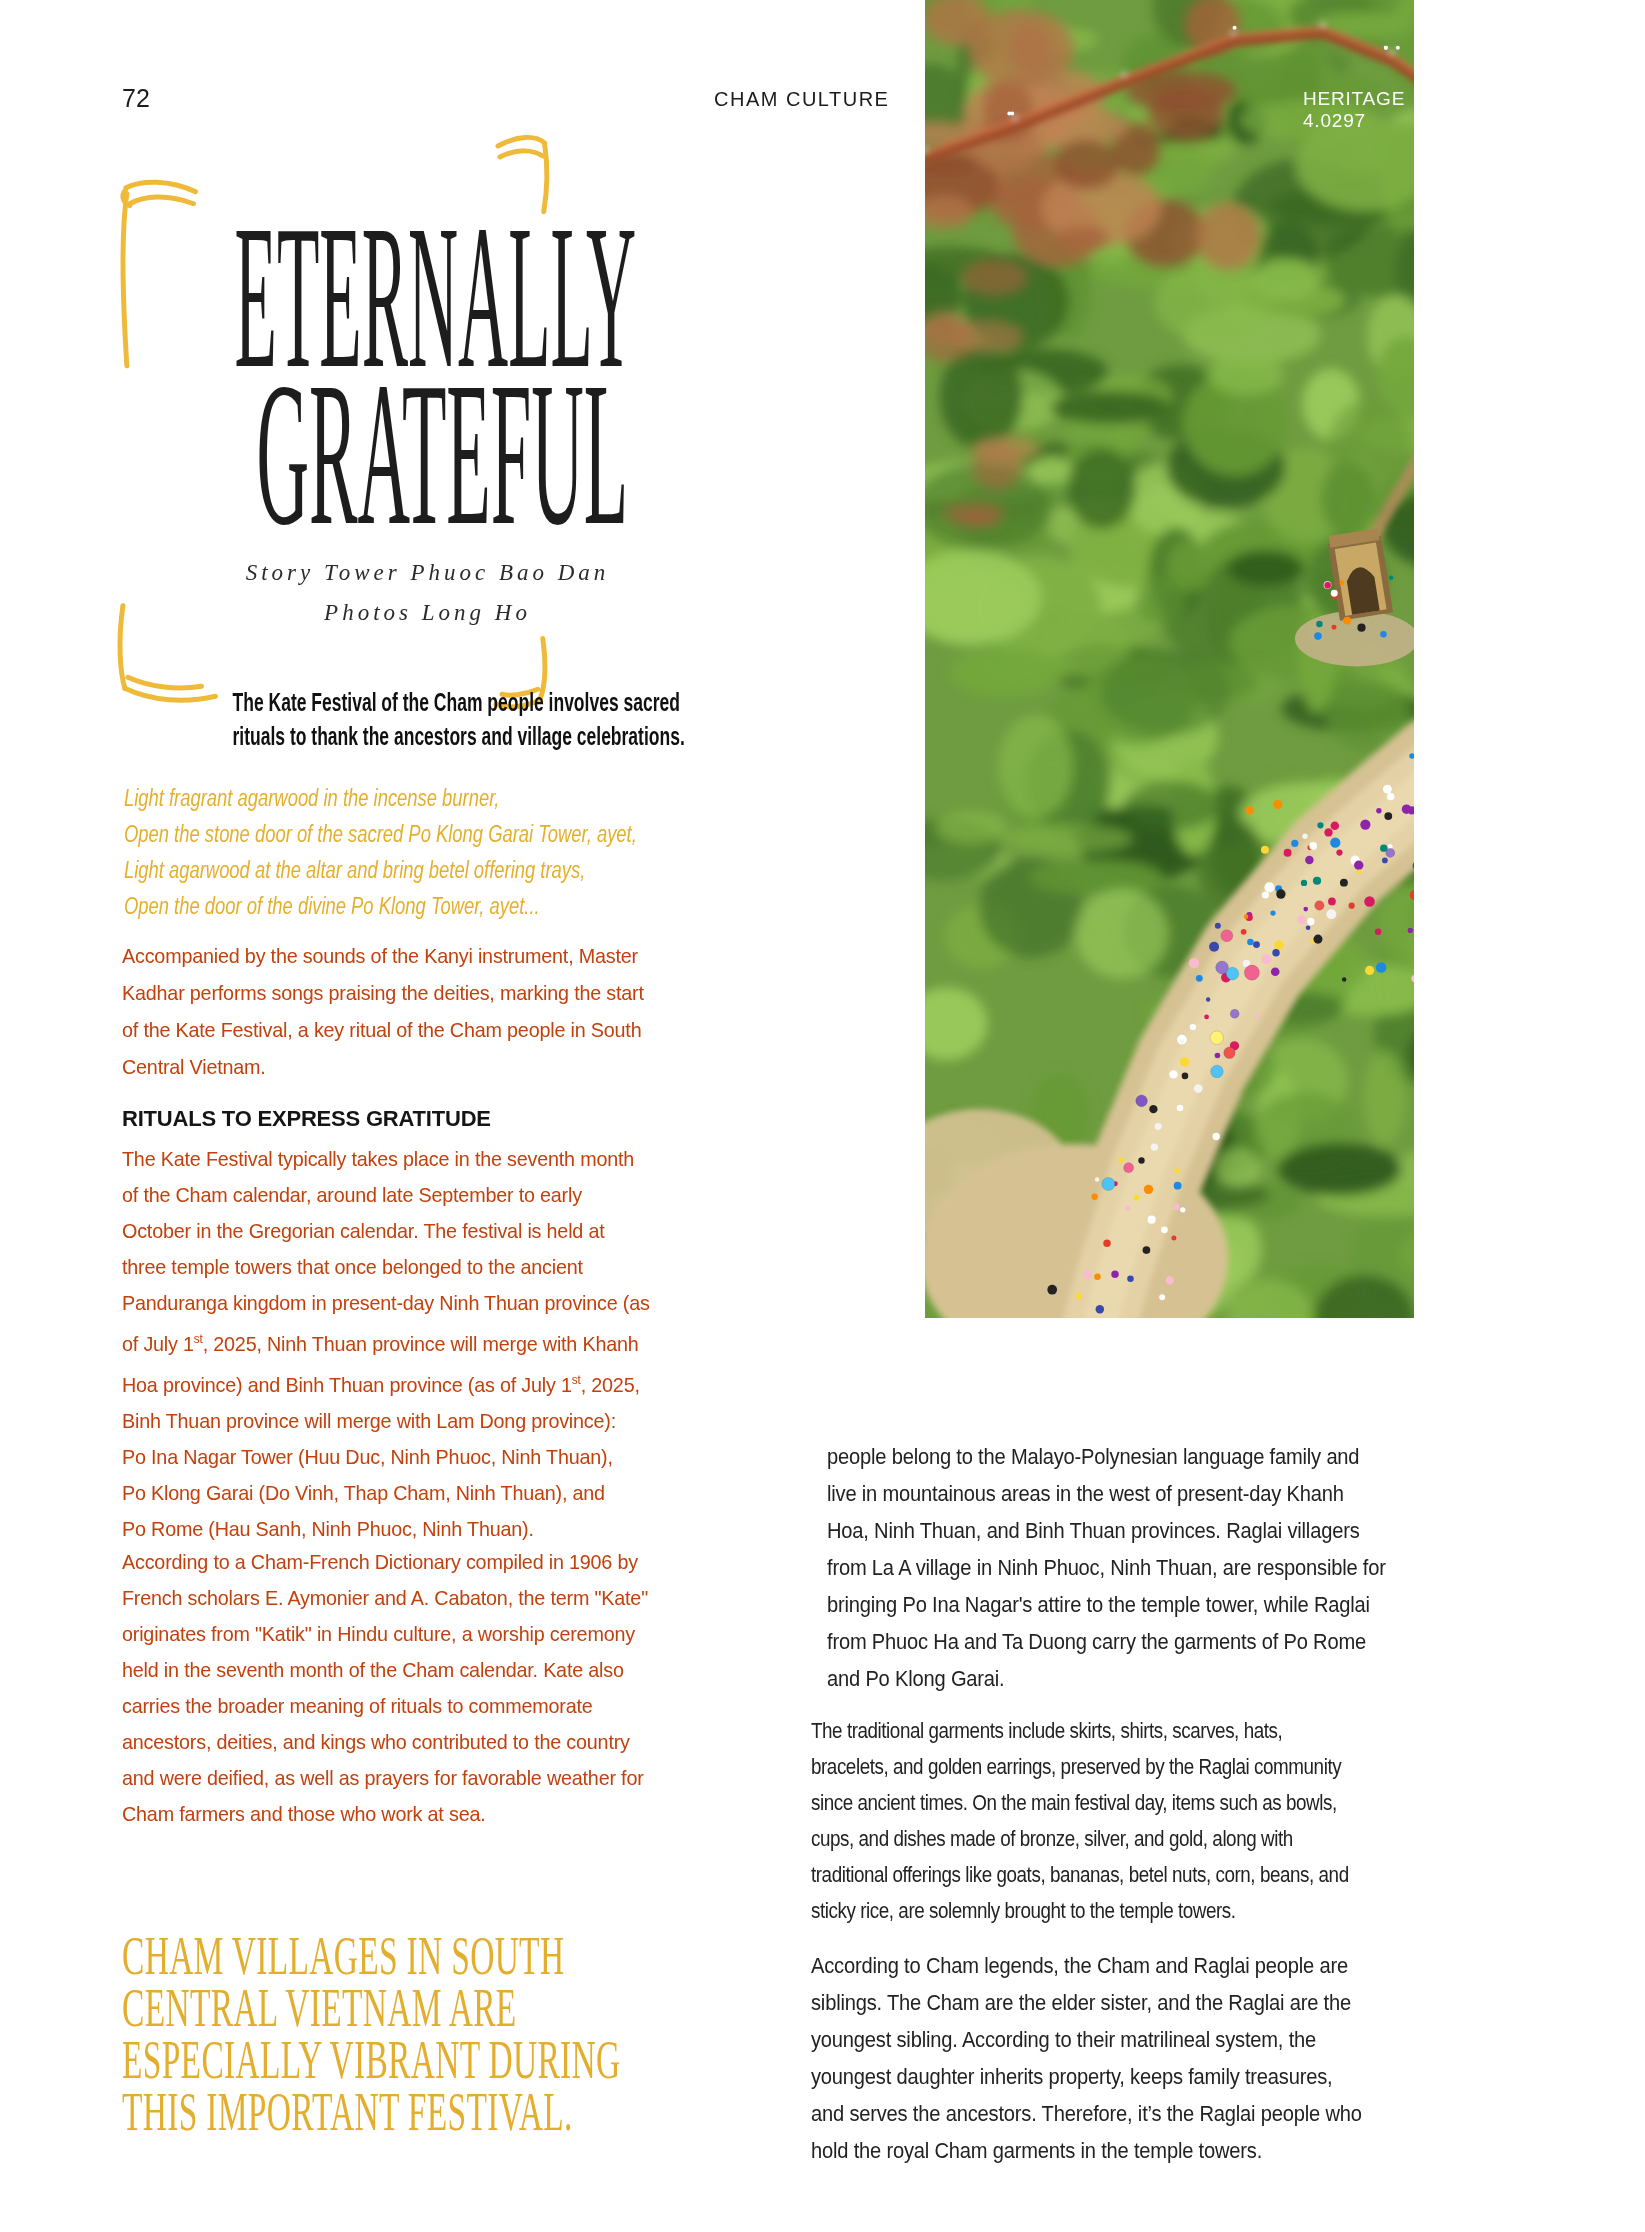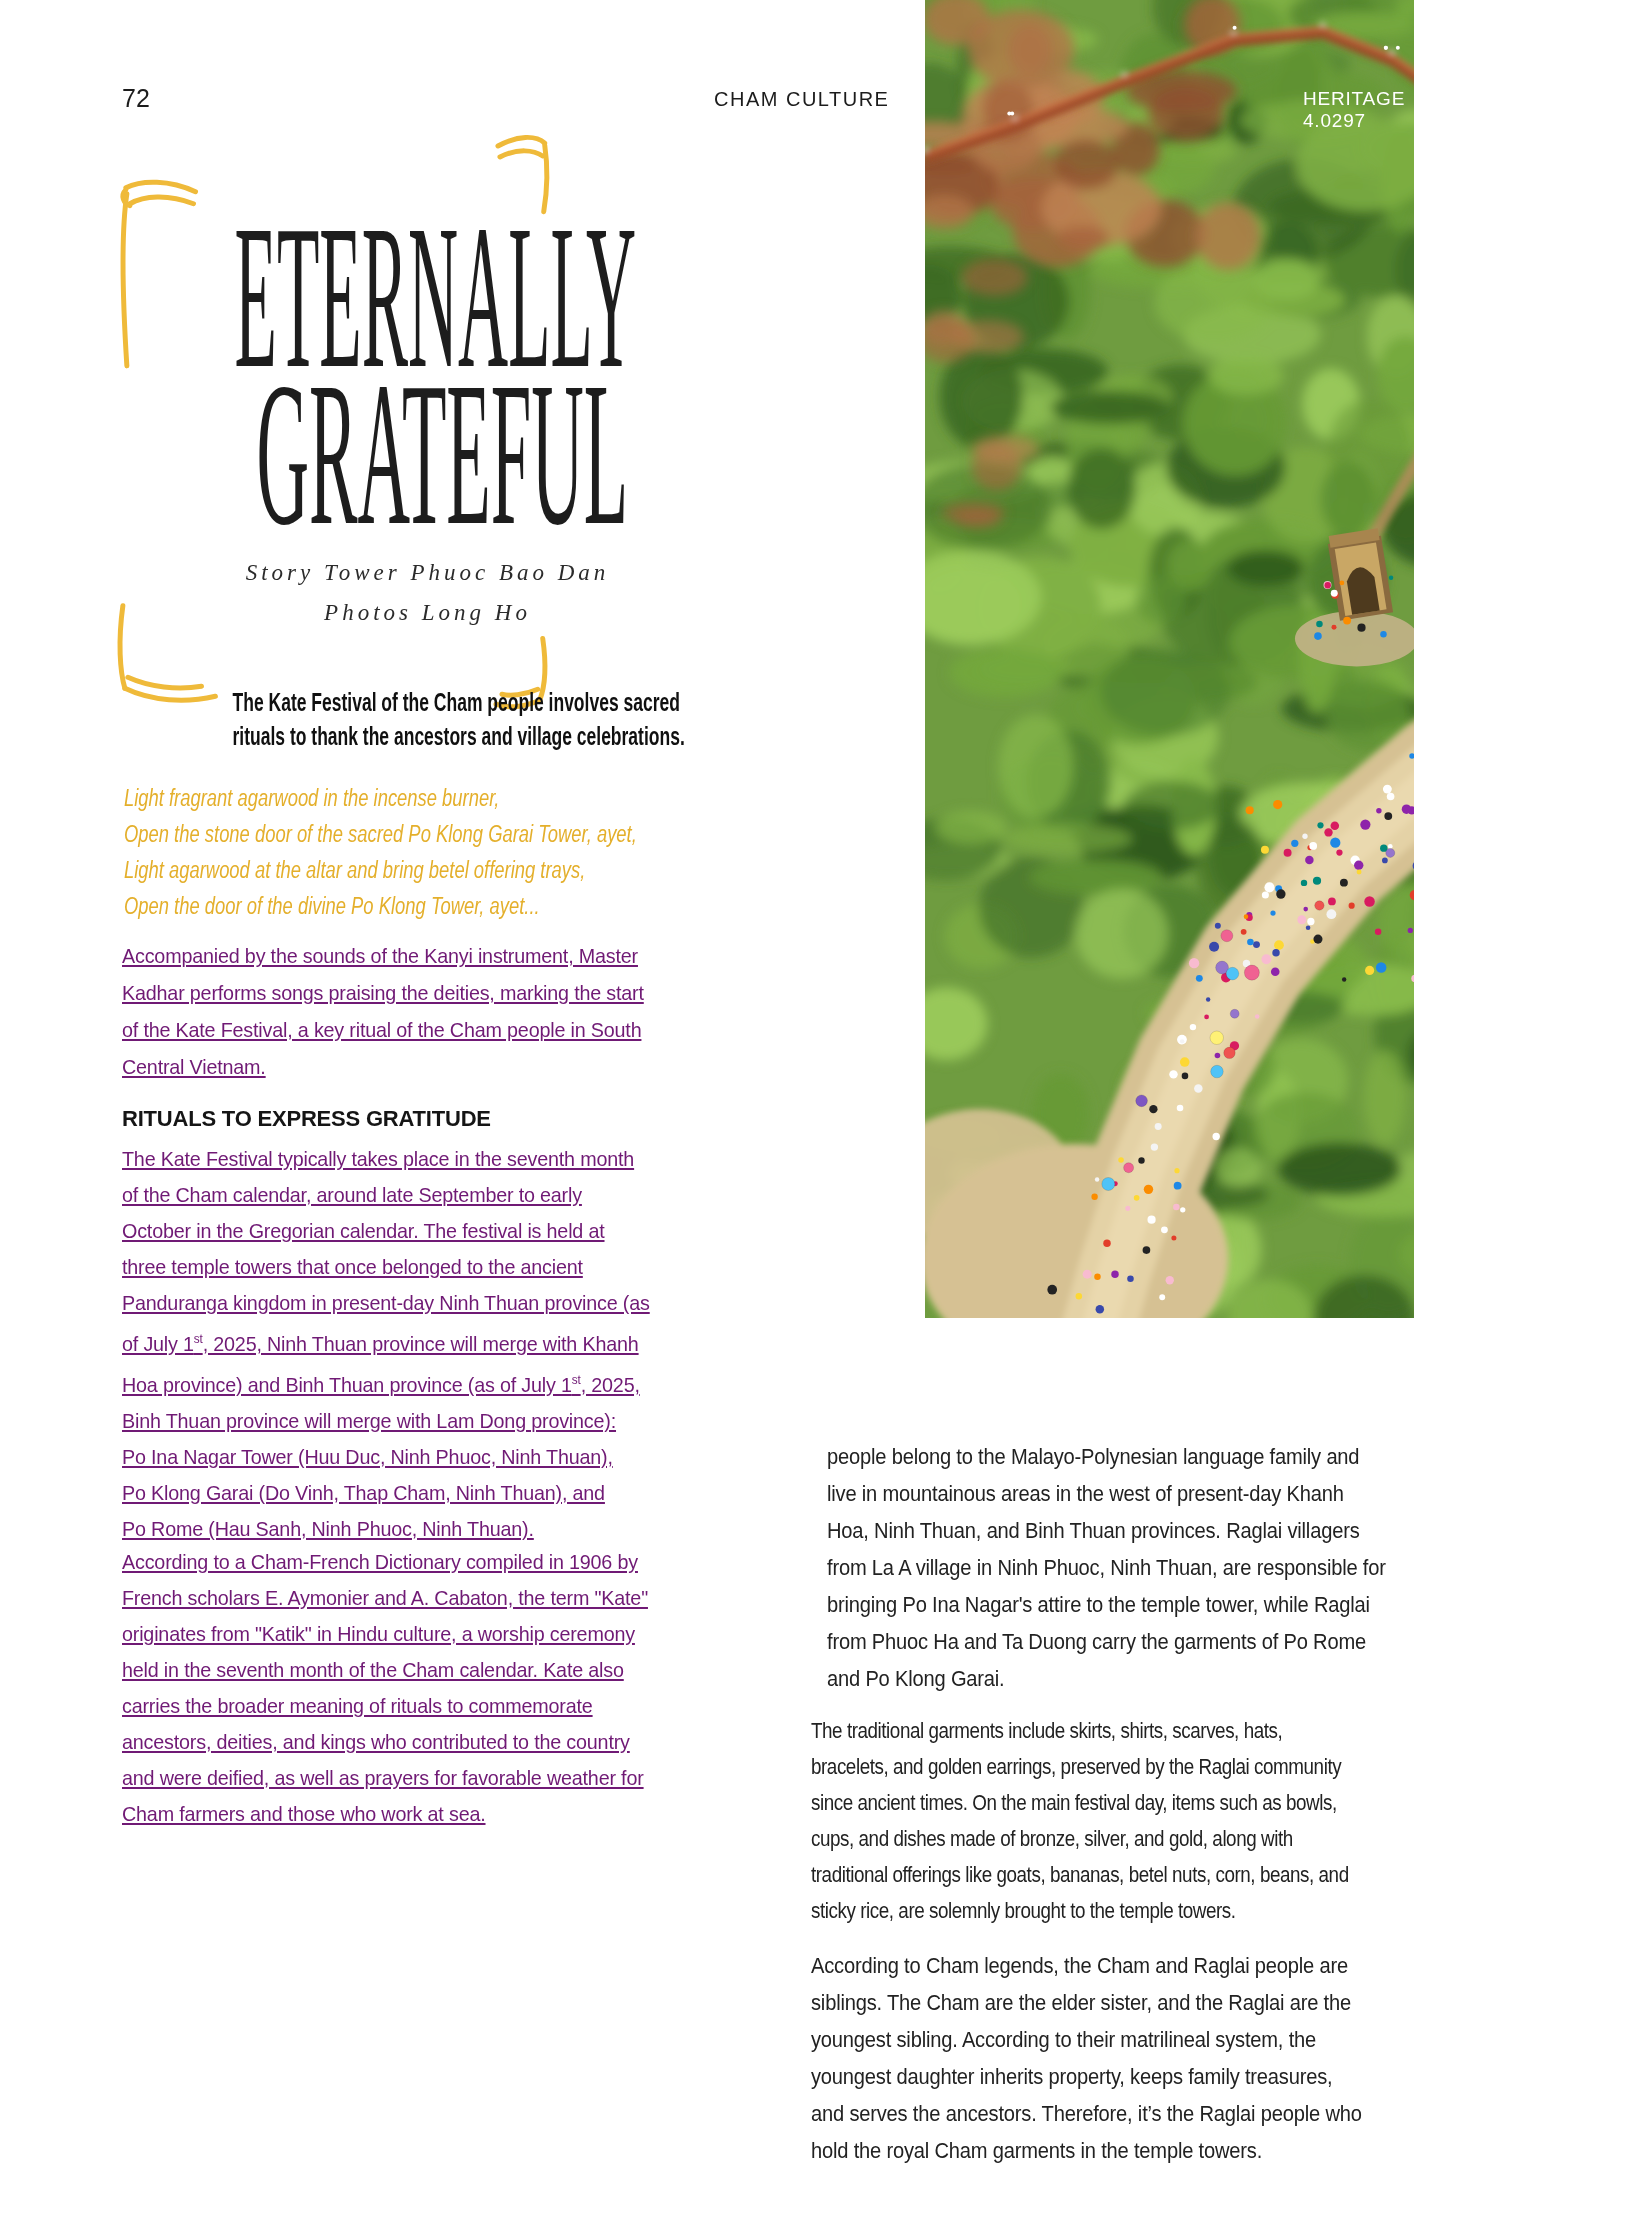--- a/index.html
+++ b/index.html
@@ -29,21 +29,21 @@
          font-size:25px;line-height:34px;color:#101010;margin-top:40px;}
   .intro .tline{transform:scaleX(.7);}
 
   
   .brackets{left:100px;top:124px;overflow:visible;}
   .brackets path{fill:none;stroke:#EFBA3A;stroke-width:5px;stroke-linecap:round;}
 
   
   .chant{left:124px;top:768px;font-style:italic;font-size:23px;line-height:36px;color:#E4AF2B;margin-top:12px;}
   .chant .tline{transform:scaleX(.8);transform-origin:0 0;}
-  .bodypar{font-size:21px;line-height:37px;color:#701a75;text-decoration:underline;}
+  .bodypar{font-size:21px;line-height:37px;color:#c2410c;}
   .bodypar .tline{transform:scaleX(.94);transform-origin:0 0;letter-spacing:-0.2px;}
   .p1{left:122px;top:937px;}
   .subhead{left:122px;top:1106px;font-size:22px;font-weight:bold;letter-spacing:-0.2px;color:#151515;}
   .p2{left:122px;top:1141px;line-height:36px;}
   .p3{left:122px;top:1544px;line-height:36px;}
   .p4{left:122px;top:1834px;}
   .pullquote{left:122px;top:1930px;font-family:"Liberation Serif",serif;
              font-size:54px;line-height:52px;letter-spacing:0.5px;color:#E3AE2E;}
   .pullquote .tline{transform:scaleX(.62);transform-origin:0 0;}
 
@@ -714,20 +714,26 @@
       <div class="tline">According to a Cham-French Dictionary compiled in 1906 by</div>
       <div class="tline">French scholars E. Aymonier and A. Cabaton, the term "Kate"</div>
       <div class="tline">originates from "Katik" in Hindu culture, a worship ceremony</div>
       <div class="tline">held in the seventh month of the Cham calendar. Kate also</div>
       <div class="tline">carries the broader meaning of rituals to commemorate</div>
       <div class="tline">ancestors, deities, and kings who contributed to the country</div>
       <div class="tline">and were deified, as well as prayers for favorable weather for</div>
       <div class="tline">Cham farmers and those who work at sea.</div>
     </div>
 
+  <div class="abs pullquote">
+      <div class="tline">CHAM VILLAGES IN SOUTH</div>
+      <div class="tline">CENTRAL VIETNAM ARE</div>
+      <div class="tline">ESPECIALLY VIBRANT DURING</div>
+      <div class="tline">THIS IMPORTANT FESTIVAL.</div>
+    </div>
 
   <div class="abs rp rp1">
       <div class="tline">people belong to the Malayo-Polynesian language family and</div>
       <div class="tline">live in mountainous areas in the west of present-day Khanh</div>
       <div class="tline">Hoa, Ninh Thuan, and Binh Thuan provinces. Raglai villagers</div>
       <div class="tline">from La A village in Ninh Phuoc, Ninh Thuan, are responsible for</div>
       <div class="tline">bringing Po Ina Nagar's attire to the temple tower, while Raglai</div>
       <div class="tline">from Phuoc Ha and Ta Duong carry the garments of Po Rome</div>
       <div class="tline">and Po Klong Garai.</div>
     </div>

